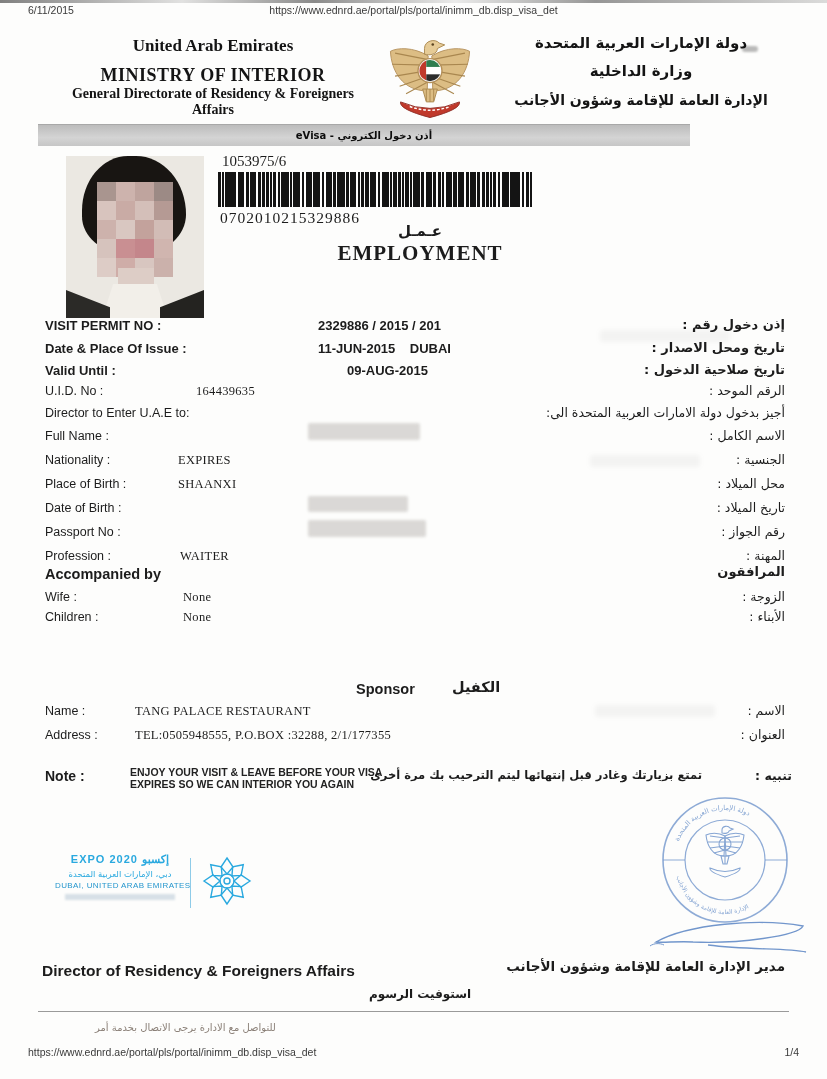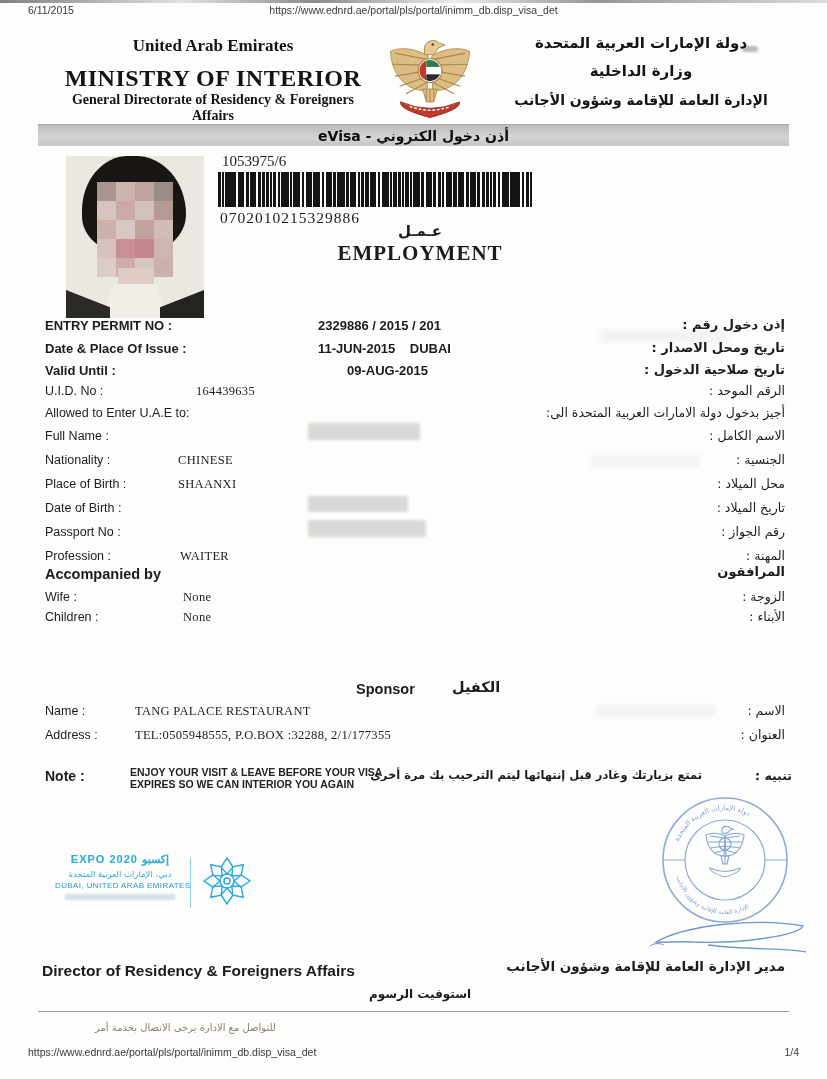--- a/index.html
+++ b/index.html
@@ -15,33 +15,33 @@
     background:linear-gradient(90deg,rgba(25,25,25,.55),rgba(25,25,25,.12) 22%,rgba(25,25,25,.5) 38%,rgba(25,25,25,.08) 55%,rgba(25,25,25,.45) 72%,rgba(25,25,25,.15));}
   .smudge{left:742px;top:46px;width:16px;height:6px;background:rgba(60,60,60,.35);filter:blur(1px);border-radius:3px;}
 
   
   .meta-date{left:28px;top:4px;font-size:10.5px;color:#3a3a3a;}
   .meta-url{left:0;top:4px;width:827px;text-align:center;font-size:10.5px;color:#3a3a3a;}
 
   
   .hdr-en{left:58px;top:36px;width:310px;text-align:center;font-family:"Liberation Serif",serif;font-weight:bold;color:#141414;}
   .hdr-en .l1{font-size:17px;}
-  .hdr-en .l2{font-size:24px;margin-top:9px;letter-spacing:.5px;}
+  .hdr-en .l2{font-size:18px;margin-top:9px;letter-spacing:.5px;}
   .hdr-en .l3{font-size:14px;}
   .hdr-ar{right:36px;top:36px;width:300px;text-align:center;font-weight:bold;color:#141414;}
   .hdr-ar div{font-size:15px;line-height:1;}
   .hdr-ar .l2{margin-top:13px;}
   .hdr-ar .l3{margin-top:14px;font-size:14px;}
   .emblem{left:384px;top:32px;}
 
   
-  .evisa-bar{left:38px;top:124px;width:751px;height:21px;
+  .evisa-bar{left:38px;top:124px;width:652px;height:21px;
     background:linear-gradient(#bcbcbc,#d4d4d4 60%,#c6c6c6);
     border-top:1px solid #a8a8a8;display:flex;align-items:center;justify-content:center;
-    font-size:14px;font-weight:bold;color:#0c0c0c;}
+    font-size:10px;font-weight:bold;color:#0c0c0c;}
 
   
   .photo{left:66px;top:156px;width:138px;height:162px;background:#ebe8e2;overflow:hidden;}
   .hair{position:absolute;left:16px;top:0px;width:104px;height:98px;background:#181512;
         border-radius:46% 50% 46% 46%/58% 62% 42% 40%;}
   .face{position:absolute;left:31px;top:26px;width:76px;height:94px;background:#cfb5af;}
   .face .t{position:absolute;width:19px;height:19px;}
   .neck{position:absolute;left:52px;top:112px;width:36px;height:28px;background:#ddcdc6;}
   .shirt{position:absolute;left:30px;bottom:0;width:78px;height:34px;background:#f2efe9;
          clip-path:polygon(8% 100%,22% 0,78% 0,92% 100%);}
@@ -192,45 +192,45 @@
     <div class="shoulder-l"></div>
     <div class="shoulder-r"></div>
   </div>
 
   <div class="abs serial serif">1053975/6</div>
   <div class="abs barcode"></div>
   <div class="abs barcode-num serif">0702010215329886</div>
   <div class="abs visa-type-en">EMPLOYMENT</div>
   <div class="abs visa-type-ar ar">عـمـل</div>
 
-  <div class="abs lbl b" style="top:318px">ENTRY PERMIT NO :</div>
+  <div class="abs lbl b" style="top:318px">VISIT PERMIT NO :</div>
   <div class="abs midval" style="top:318px">2329886 / 2015 / 201</div>
   <div class="abs alb b ar" style="top:317px">إذن دخول رقم :</div>
 
   <div class="abs lbl b" style="top:341px">Date &amp; Place Of Issue :</div>
   <div class="abs midval" style="top:341px">11-JUN-2015    DUBAI</div>
   <div class="abs alb b ar" style="top:340px">تاريخ ومحل الاصدار :</div>
 
   <div class="abs lbl b" style="top:363px">Valid Until :</div>
   <div class="abs midval" style="top:363px;left:347px">09-AUG-2015</div>
   <div class="abs alb b ar" style="top:362px">تاريخ صلاحية الدخول :</div>
 
   <div class="abs lbl" style="top:384px">U.I.D. No :</div>
   <div class="abs sval" style="top:384px;left:196px">164439635</div>
   <div class="abs alb ar" style="top:383px">الرقم الموحد :</div>
 
-  <div class="abs lbl" style="top:406px">Allowed to Enter U.A.E to:</div>
+  <div class="abs lbl" style="top:406px">Director to Enter U.A.E to:</div>
   <div class="abs alb ar" style="top:405px">أجيز بدخول دولة الامارات العربية المتحدة الى:</div>
 
   <div class="abs lbl" style="top:429px">Full Name :</div>
   <div class="abs redact" style="left:308px;top:423px;width:112px;height:17px"></div>
   <div class="abs alb ar" style="top:428px">الاسم الكامل :</div>
 
   <div class="abs lbl" style="top:453px">Nationality :</div>
-  <div class="abs sval" style="top:453px;left:178px">CHINESE</div>
+  <div class="abs sval" style="top:453px;left:178px">EXPIRES</div>
   <div class="abs alb ar" style="top:452px">الجنسية :</div>
 
   <div class="abs lbl" style="top:477px">Place of Birth :</div>
   <div class="abs sval" style="top:477px;left:178px">SHAANXI</div>
   <div class="abs alb ar" style="top:476px">محل الميلاد :</div>
 
   <div class="abs lbl" style="top:501px">Date of Birth :</div>
   <div class="abs redact" style="left:308px;top:496px;width:100px;height:16px"></div>
   <div class="abs alb ar" style="top:500px">تاريخ الميلاد :</div>
 

